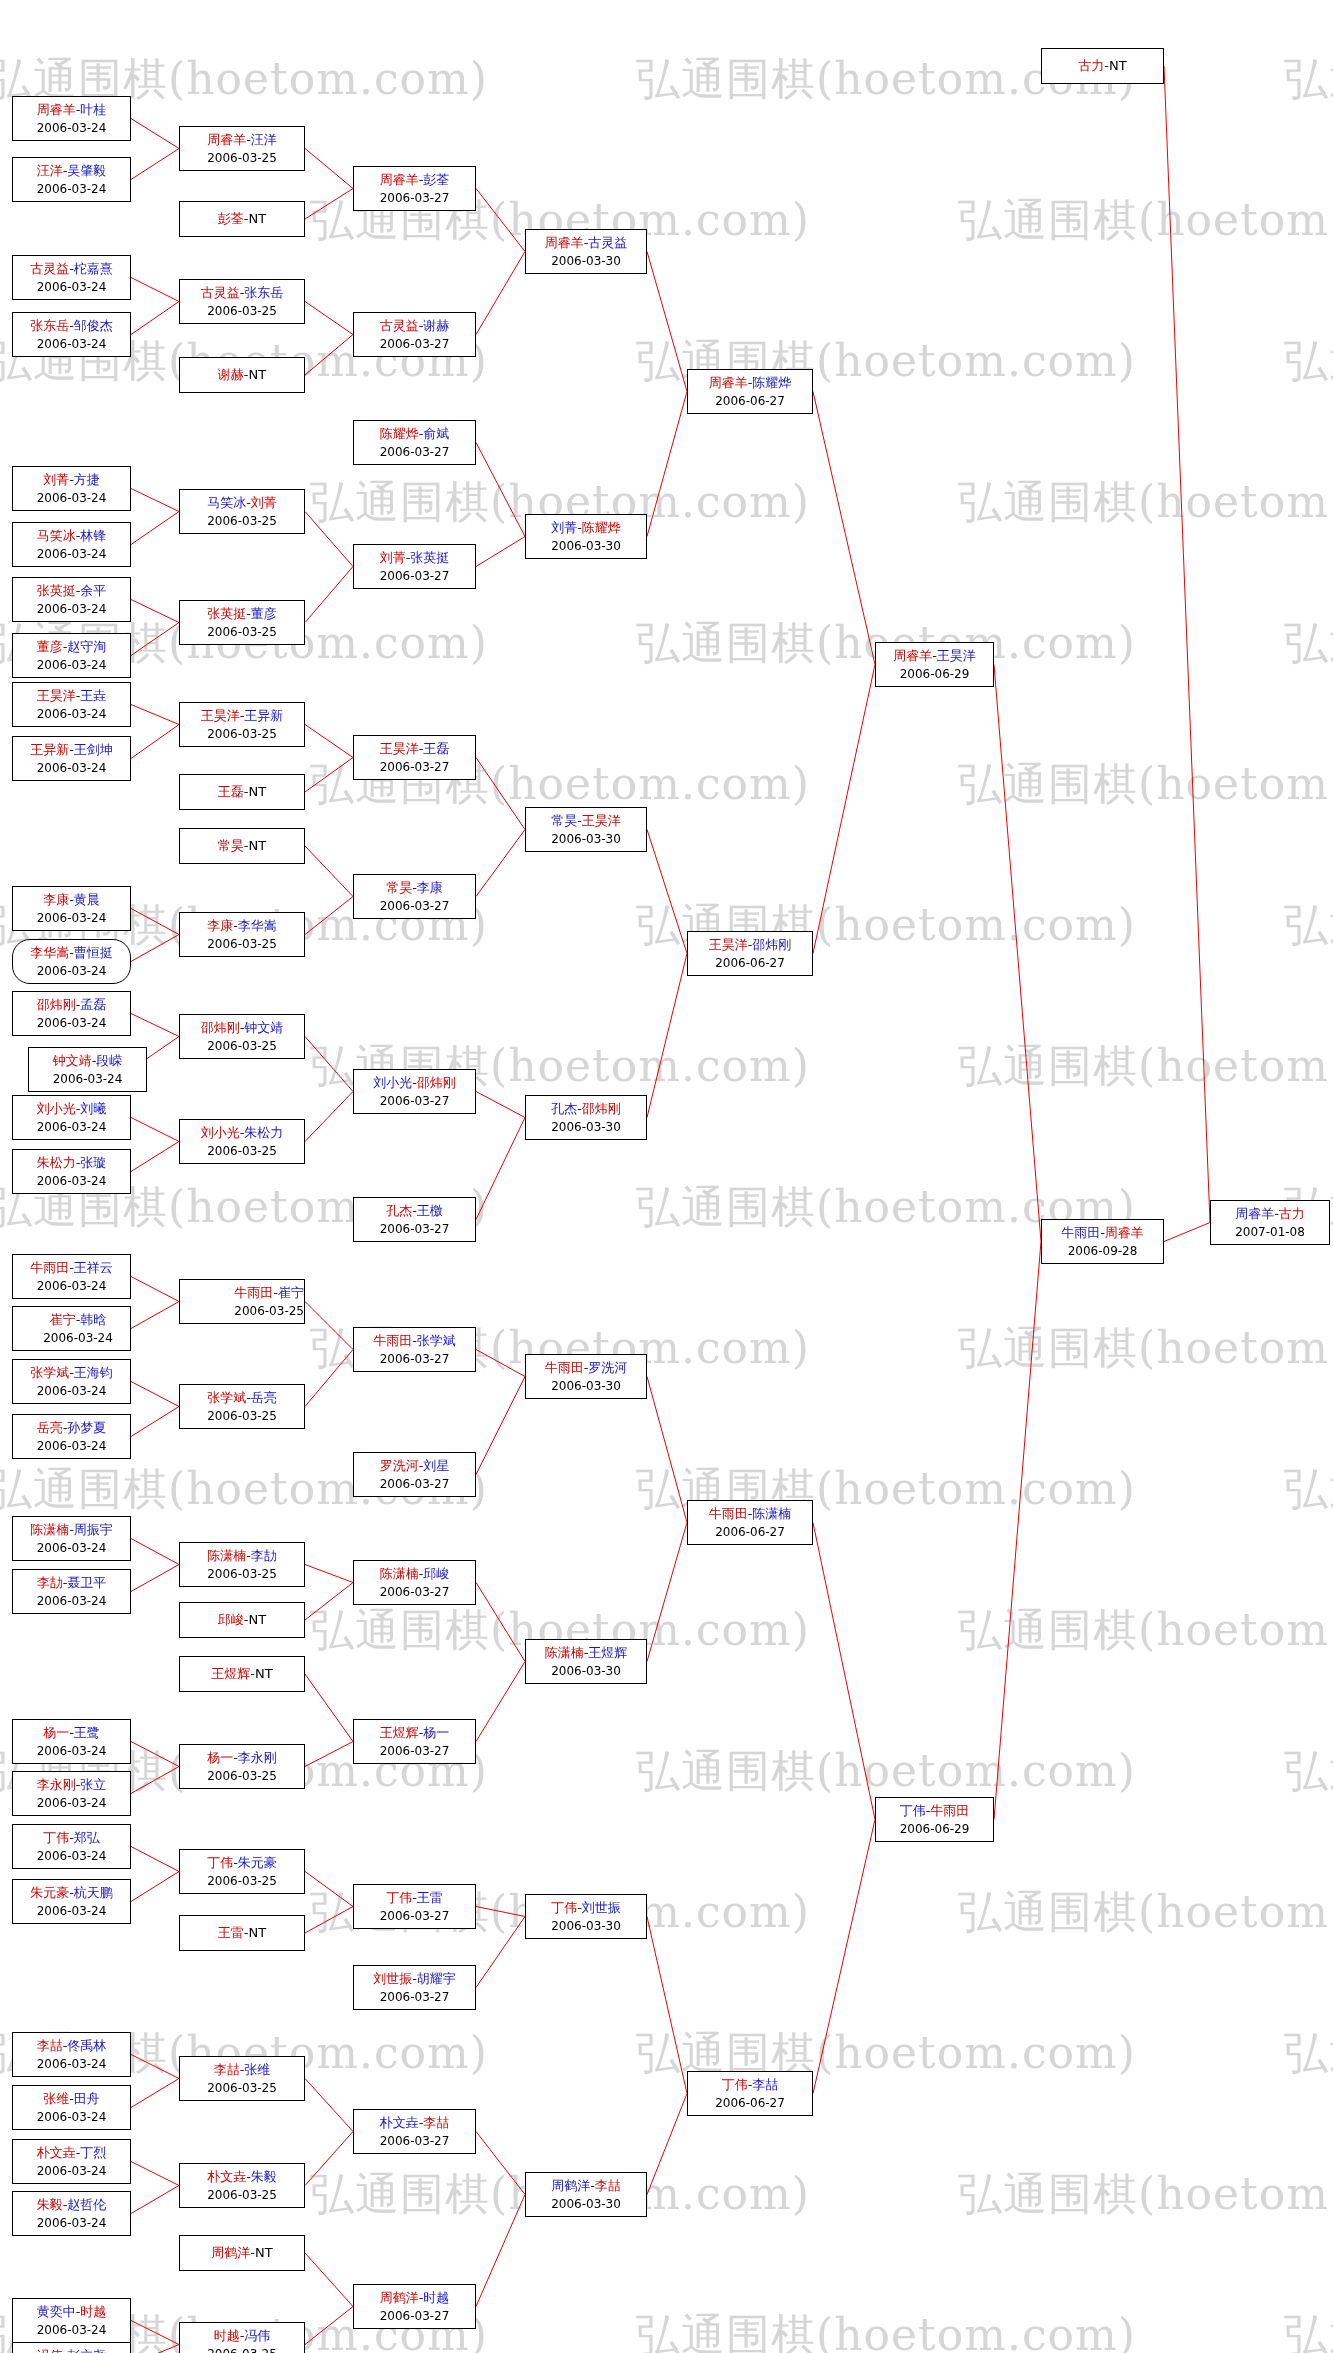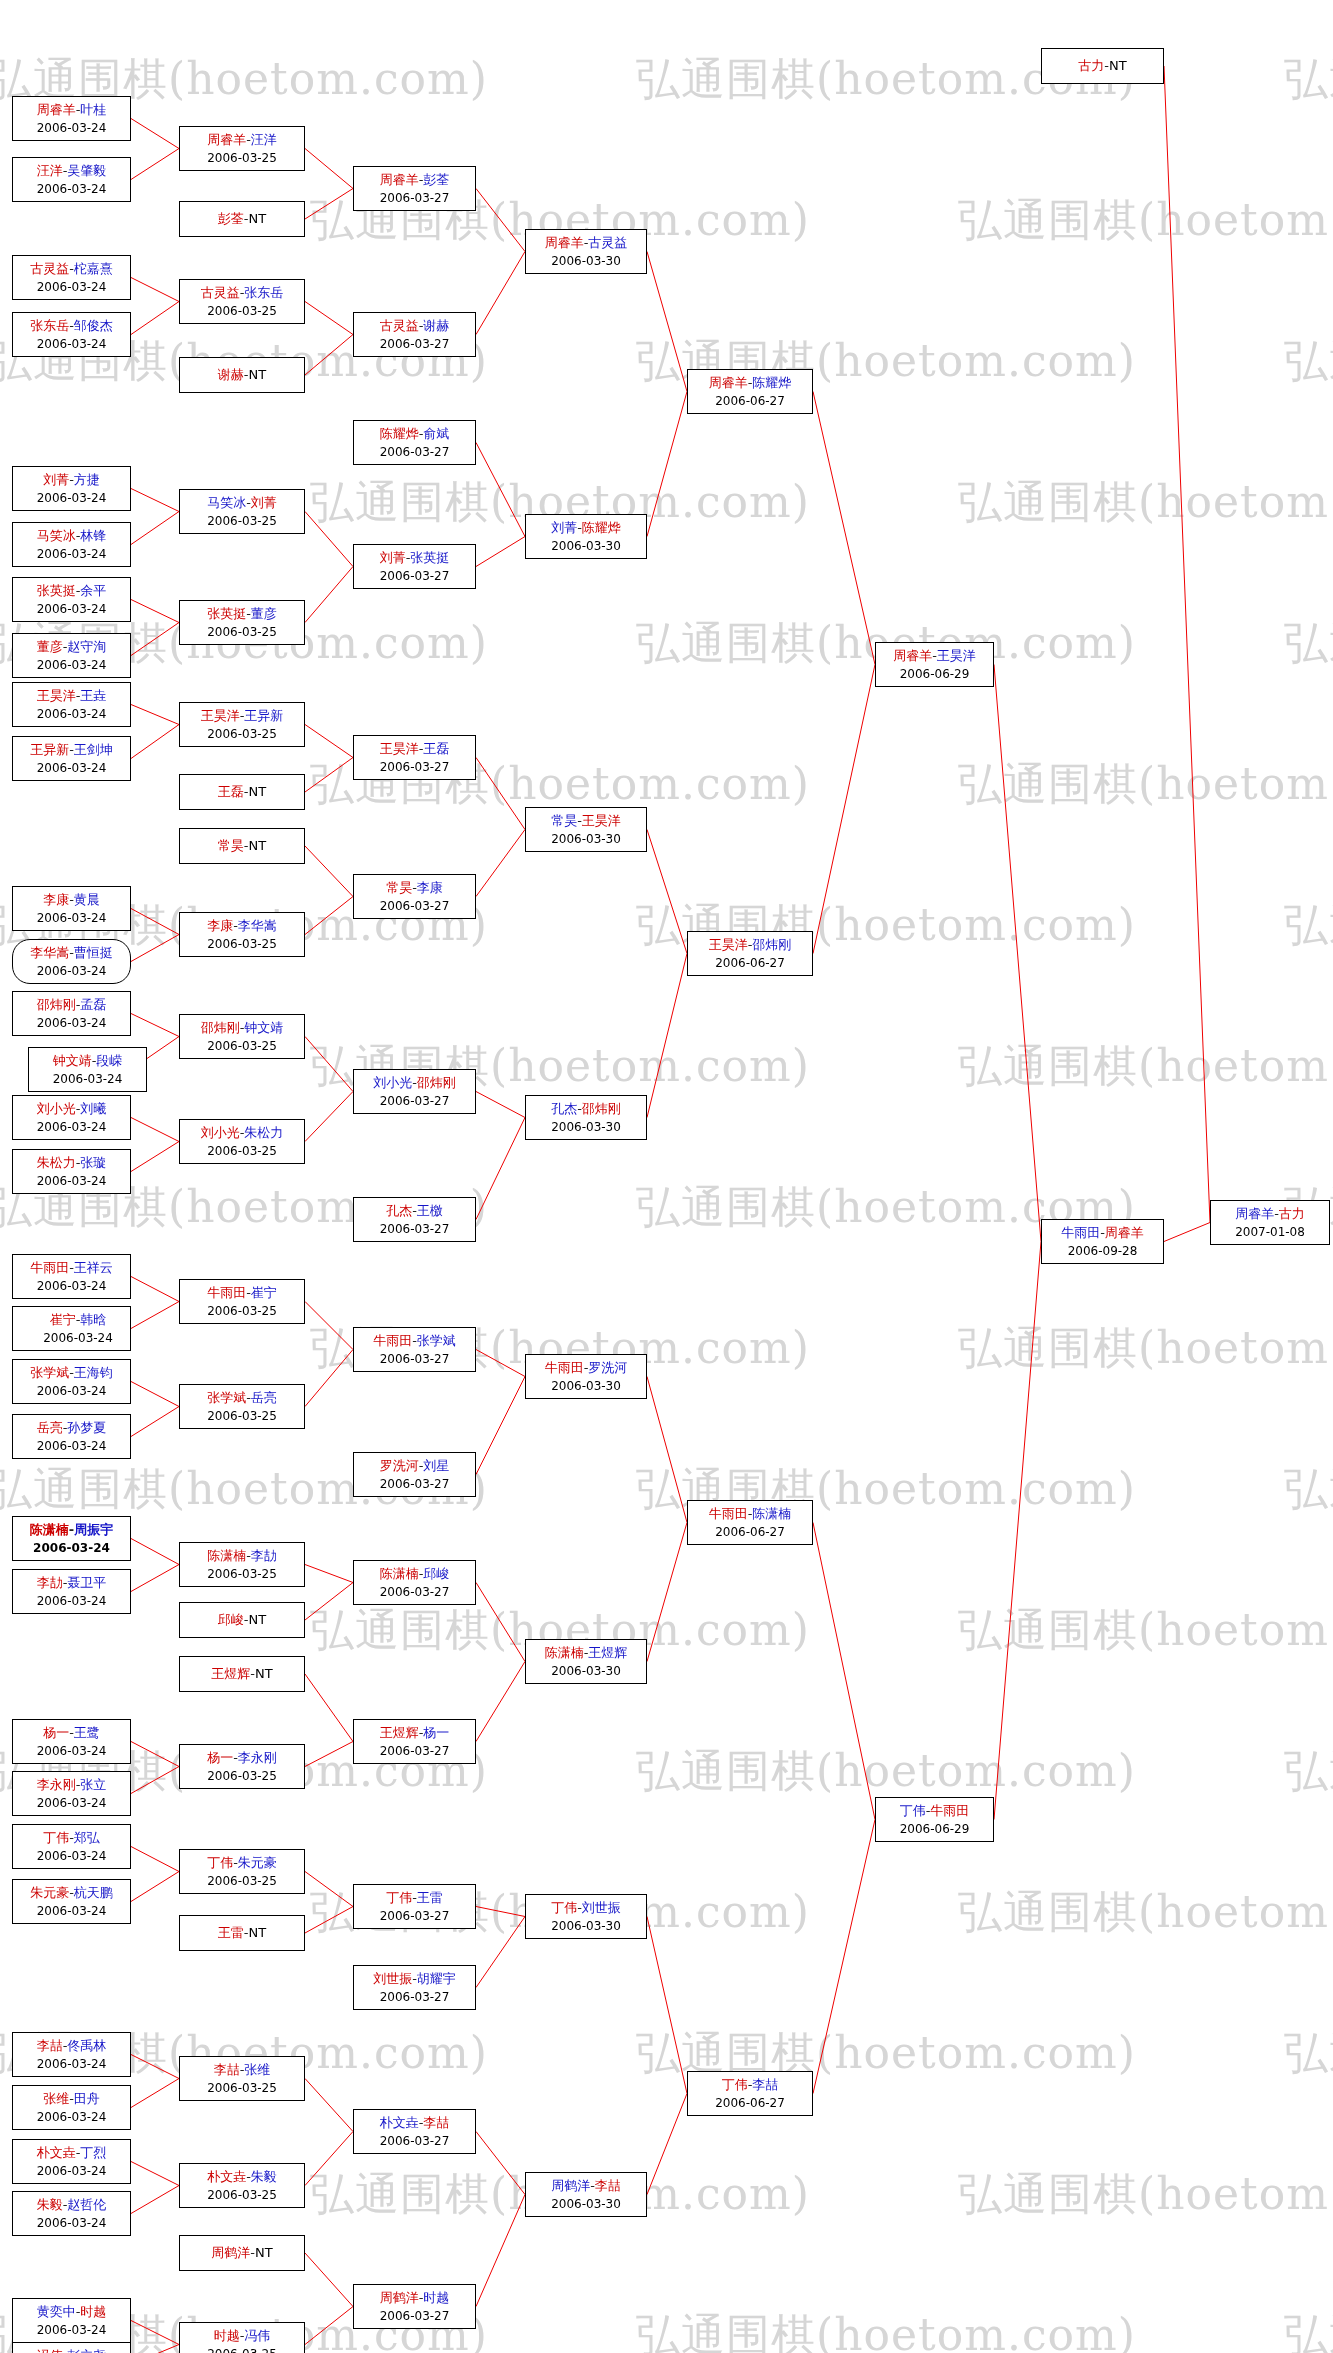--- a/index.html
+++ b/index.html
@@ -252,21 +252,21 @@
         <div class="date" style="color: rgb(0, 0, 0);">2006-03-24</div>
       </div>
       <div class="match" style="left: 12px; top: 1323px; width: 119px; height: 45px; border-color: rgb(0, 0, 0);">
         <div class="players"><span style="color: rgb(204, 0, 0);">张学斌</span><span style="color: rgb(34, 34, 34);">-</span><span style="color: rgb(21, 21, 200);">王海钧</span></div>
         <div class="date" style="color: rgb(0, 0, 0);">2006-03-24</div>
       </div>
       <div class="match" style="left: 12px; top: 1378px; width: 119px; height: 45px; border-color: rgb(0, 0, 0);">
         <div class="players"><span style="color: rgb(204, 0, 0);">岳亮</span><span style="color: rgb(34, 34, 34);">-</span><span style="color: rgb(21, 21, 200);">孙梦夏</span></div>
         <div class="date" style="color: rgb(0, 0, 0);">2006-03-24</div>
       </div>
-      <div class="match" style="left: 12px; top: 1480px; width: 119px; height: 45px; border-color: rgb(0, 0, 0); font-weight: bold;">
+      <div class="match" style="left: 12px; top: 1480px; width: 119px; height: 45px; border-color: rgb(0, 0, 0);">
         <div class="players"><span style="color: rgb(204, 0, 0);">陈潇楠</span><span style="color: rgb(34, 34, 34);">-</span><span style="color: rgb(21, 21, 200);">周振宇</span></div>
         <div class="date" style="color: rgb(0, 0, 0);">2006-03-24</div>
       </div>
       <div class="match" style="left: 12px; top: 1533px; width: 119px; height: 45px; border-color: rgb(0, 0, 0);">
         <div class="players"><span style="color: rgb(204, 0, 0);">李劼</span><span style="color: rgb(34, 34, 34);">-</span><span style="color: rgb(21, 21, 200);">聂卫平</span></div>
         <div class="date" style="color: rgb(0, 0, 0);">2006-03-24</div>
       </div>
       <div class="match" style="left: 12px; top: 1683px; width: 119px; height: 45px; border-color: rgb(0, 0, 0);">
         <div class="players"><span style="color: rgb(204, 0, 0);">杨一</span><span style="color: rgb(34, 34, 34);">-</span><span style="color: rgb(21, 21, 200);">王鹭</span></div>
         <div class="date" style="color: rgb(0, 0, 0);">2006-03-24</div>
@@ -344,21 +344,21 @@
         <div class="date" style="color: rgb(0, 0, 0);">2006-03-25</div>
       </div>
       <div class="match" style="left: 179px; top: 978px; width: 126px; height: 45px; border-color: rgb(0, 0, 0);">
         <div class="players"><span style="color: rgb(204, 0, 0);">邵炜刚</span><span style="color: rgb(34, 34, 34);">-</span><span style="color: rgb(21, 21, 200);">钟文靖</span></div>
         <div class="date" style="color: rgb(0, 0, 0);">2006-03-25</div>
       </div>
       <div class="match" style="left: 179px; top: 1083px; width: 126px; height: 45px; border-color: rgb(0, 0, 0);">
         <div class="players"><span style="color: rgb(204, 0, 0);">刘小光</span><span style="color: rgb(34, 34, 34);">-</span><span style="color: rgb(21, 21, 200);">朱松力</span></div>
         <div class="date" style="color: rgb(0, 0, 0);">2006-03-25</div>
       </div>
-      <div class="match" style="left: 179px; top: 1243px; width: 126px; height: 45px; border-color: rgb(0, 0, 0);">
+      <div class="match" style="left: 179px; top: 1243px; width: 126px; height: 45px; border-color: rgb(0, 0, 0); align-items: flex-end;">
         <div class="players"><span style="color: rgb(204, 0, 0);">牛雨田</span><span style="color: rgb(34, 34, 34);">-</span><span style="color: rgb(21, 21, 200);">崔宁</span></div>
         <div class="date" style="color: rgb(0, 0, 0);">2006-03-25</div>
       </div>
       <div class="match" style="left: 179px; top: 1348px; width: 126px; height: 45px; border-color: rgb(0, 0, 0);">
         <div class="players"><span style="color: rgb(204, 0, 0);">张学斌</span><span style="color: rgb(34, 34, 34);">-</span><span style="color: rgb(21, 21, 200);">岳亮</span></div>
         <div class="date" style="color: rgb(0, 0, 0);">2006-03-25</div>
       </div>
       <div class="match" style="left: 179px; top: 1506px; width: 126px; height: 45px; border-color: rgb(0, 0, 0);">
         <div class="players"><span style="color: rgb(204, 0, 0);">陈潇楠</span><span style="color: rgb(34, 34, 34);">-</span><span style="color: rgb(21, 21, 200);">李劼</span></div>
         <div class="date" style="color: rgb(0, 0, 0);">2006-03-25</div>

